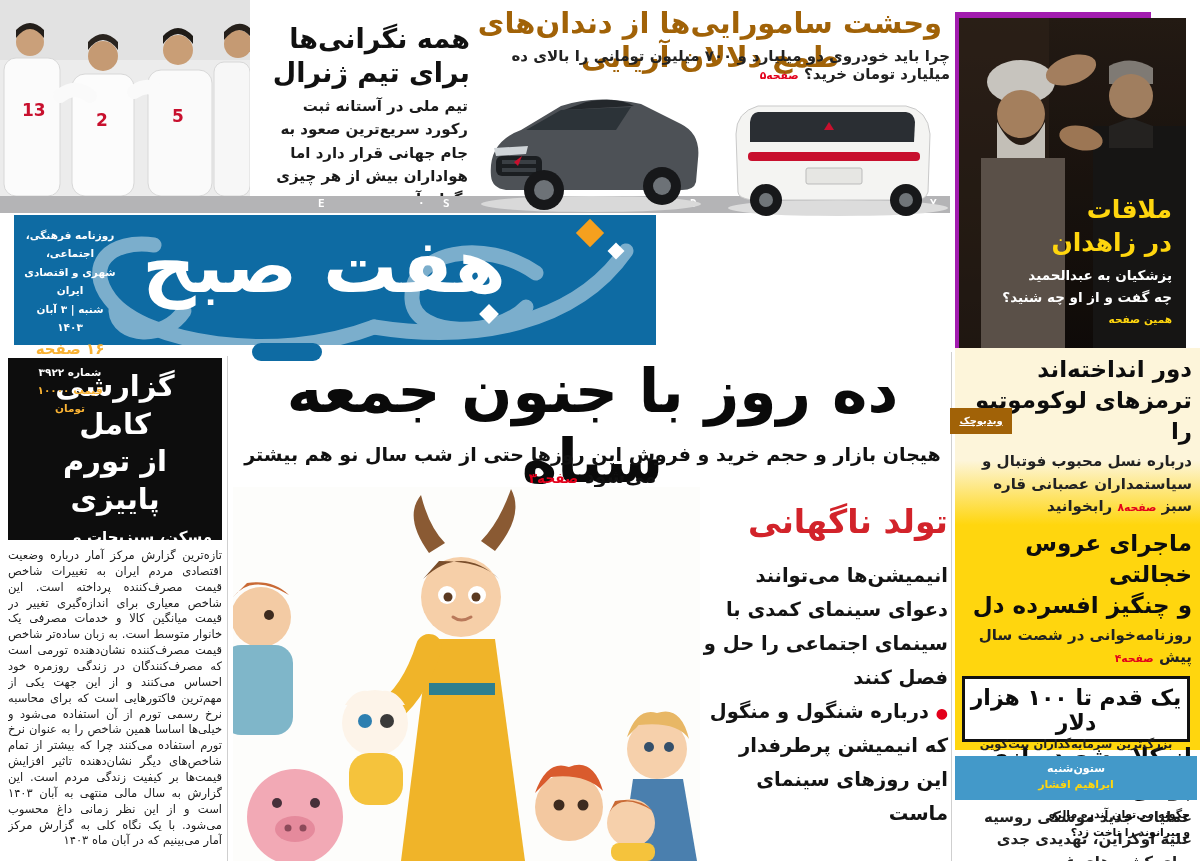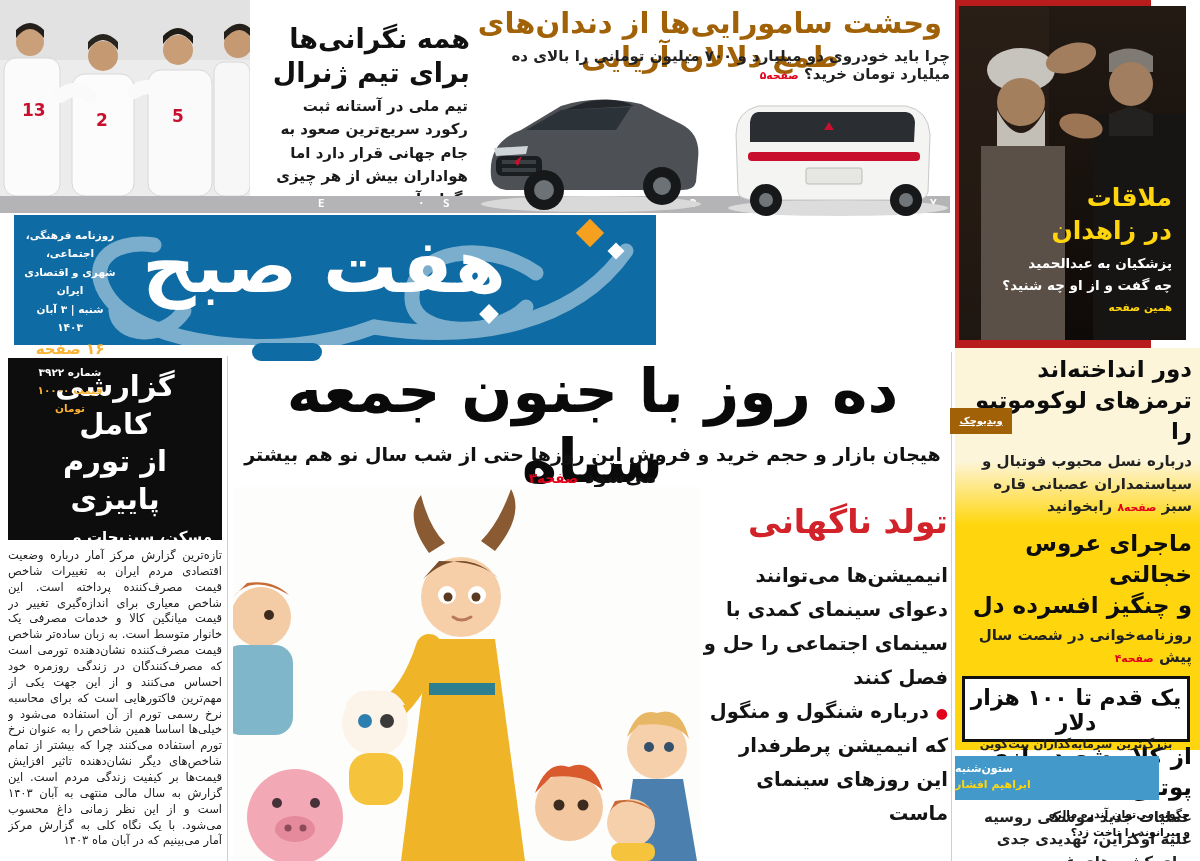--- a/index.html
+++ b/index.html
@@ -55,39 +55,39 @@
 
   
   #anim-illustration { left:233px; top:487px; width:467px; height:374px; background:#fdfdfb; }
   #feat-text { left:702px; width:246px; top:500px; }
   #feat-headline { color:#d2232a; font-size:33px; font-weight:900; line-height:1.35; text-align:right; }
   #feat-dek { margin-top:14px; font-size:19.5px; font-weight:bold; color:#141414;
               line-height:1.75; text-align:right; }
   .bullet { color:#e3001b; font-size:14px; }
 
   
-  #photo-frame { left:955px; top:0; width:196px; height:348px; background:#b91c1c; }
+  #photo-frame { left:955px; top:12px; width:196px; height:348px; background:#a21caf; }
   #zahedan-photo { position:absolute; left:4px; top:6px; width:227px; height:334px; overflow:hidden; }
   #photo-caption { position:absolute; left:14px; right:14px; bottom:22px; text-align:right; }
   #photo-caption .t { color:#ffd60e; font-size:25px; font-weight:900; line-height:1.3; }
   #photo-caption .w { color:#fff; font-size:13.5px; font-weight:bold; line-height:1.6; margin-top:6px; }
   #right-col { left:955px; top:348px; width:245px; height:402px;
                background:linear-gradient(180deg,#fdf5da 0%,#fdf5da 28%,#ffd60e 44%,#ffd60e 100%);
                padding:6px 8px 0 10px; }
   .rc-art .h { font-size:23px; font-weight:900; color:#0d0d0d; line-height:1.35; text-align:right; }
   .rc-art .s { font-size:15px; font-weight:bold; color:#222; line-height:1.5;
                text-align:right; margin-top:3px; }
   #rc-tag { left:950px; top:408px; width:62px; height:26px; background:#a16207; color:#fff;
             font-size:10px; font-weight:bold; text-align:center; line-height:26px; z-index:2;text-decoration:underline; }
   #bitcoin-box { left:962px; top:676px; width:228px; height:66px; background:#fff;
                  border:3px solid #111; text-align:center; padding-top:6px; }
   #bitcoin-box .h { font-size:22px; font-weight:900; color:#0d0d0d; }
   #bitcoin-box .s { font-size:11.5px; font-weight:bold; color:#222; margin-top:2px; }
-  #col-header { left:955px; top:756px; width:204px; height:44px; background:#4399c9;
-                text-align:left; padding-top:5px; }
+  #col-header { left:955px; top:756px; width:242px; height:44px; background:#4399c9;
+                text-align:center; padding-top:5px; }
   #col-header .k { color:#fff; font-size:11px; font-weight:bold; line-height:1.5; }
   #col-header .a { color:#ffd60e; font-size:11px; font-weight:bold; }
   #col-question { left:958px; top:806px; width:232px; font-size:11px; font-weight:bold;
                   color:#111; line-height:1.6; text-align:right; }
 
   .vrule { position:absolute; width:1px; background:#cfcfcf; }
 </style>
 </head>
 <body>
 

